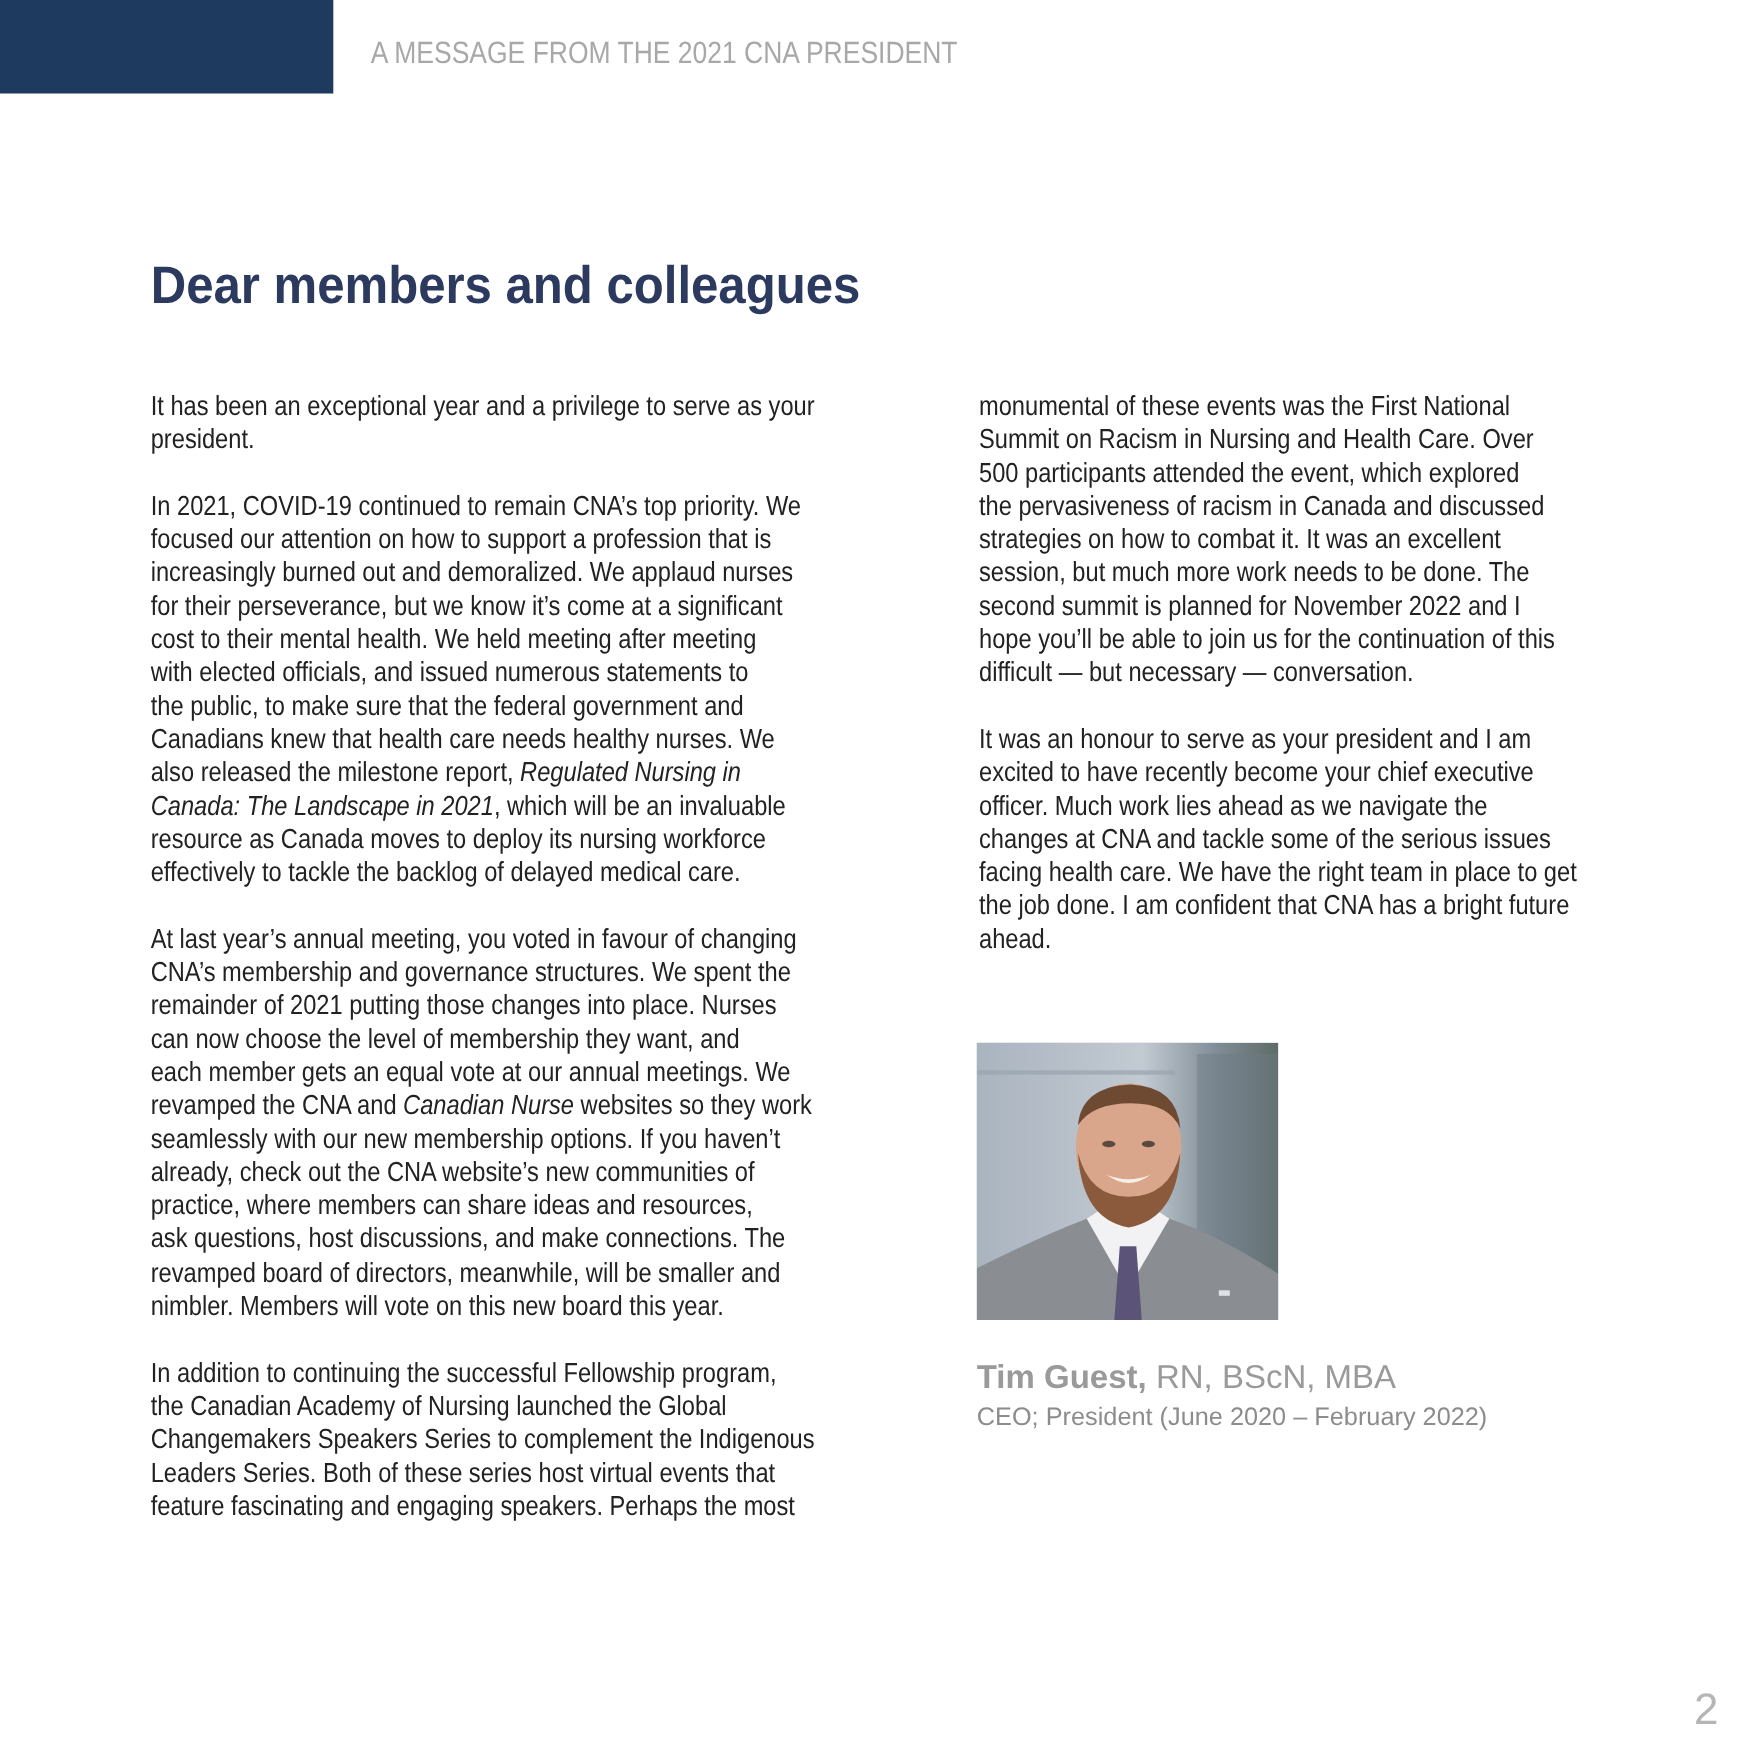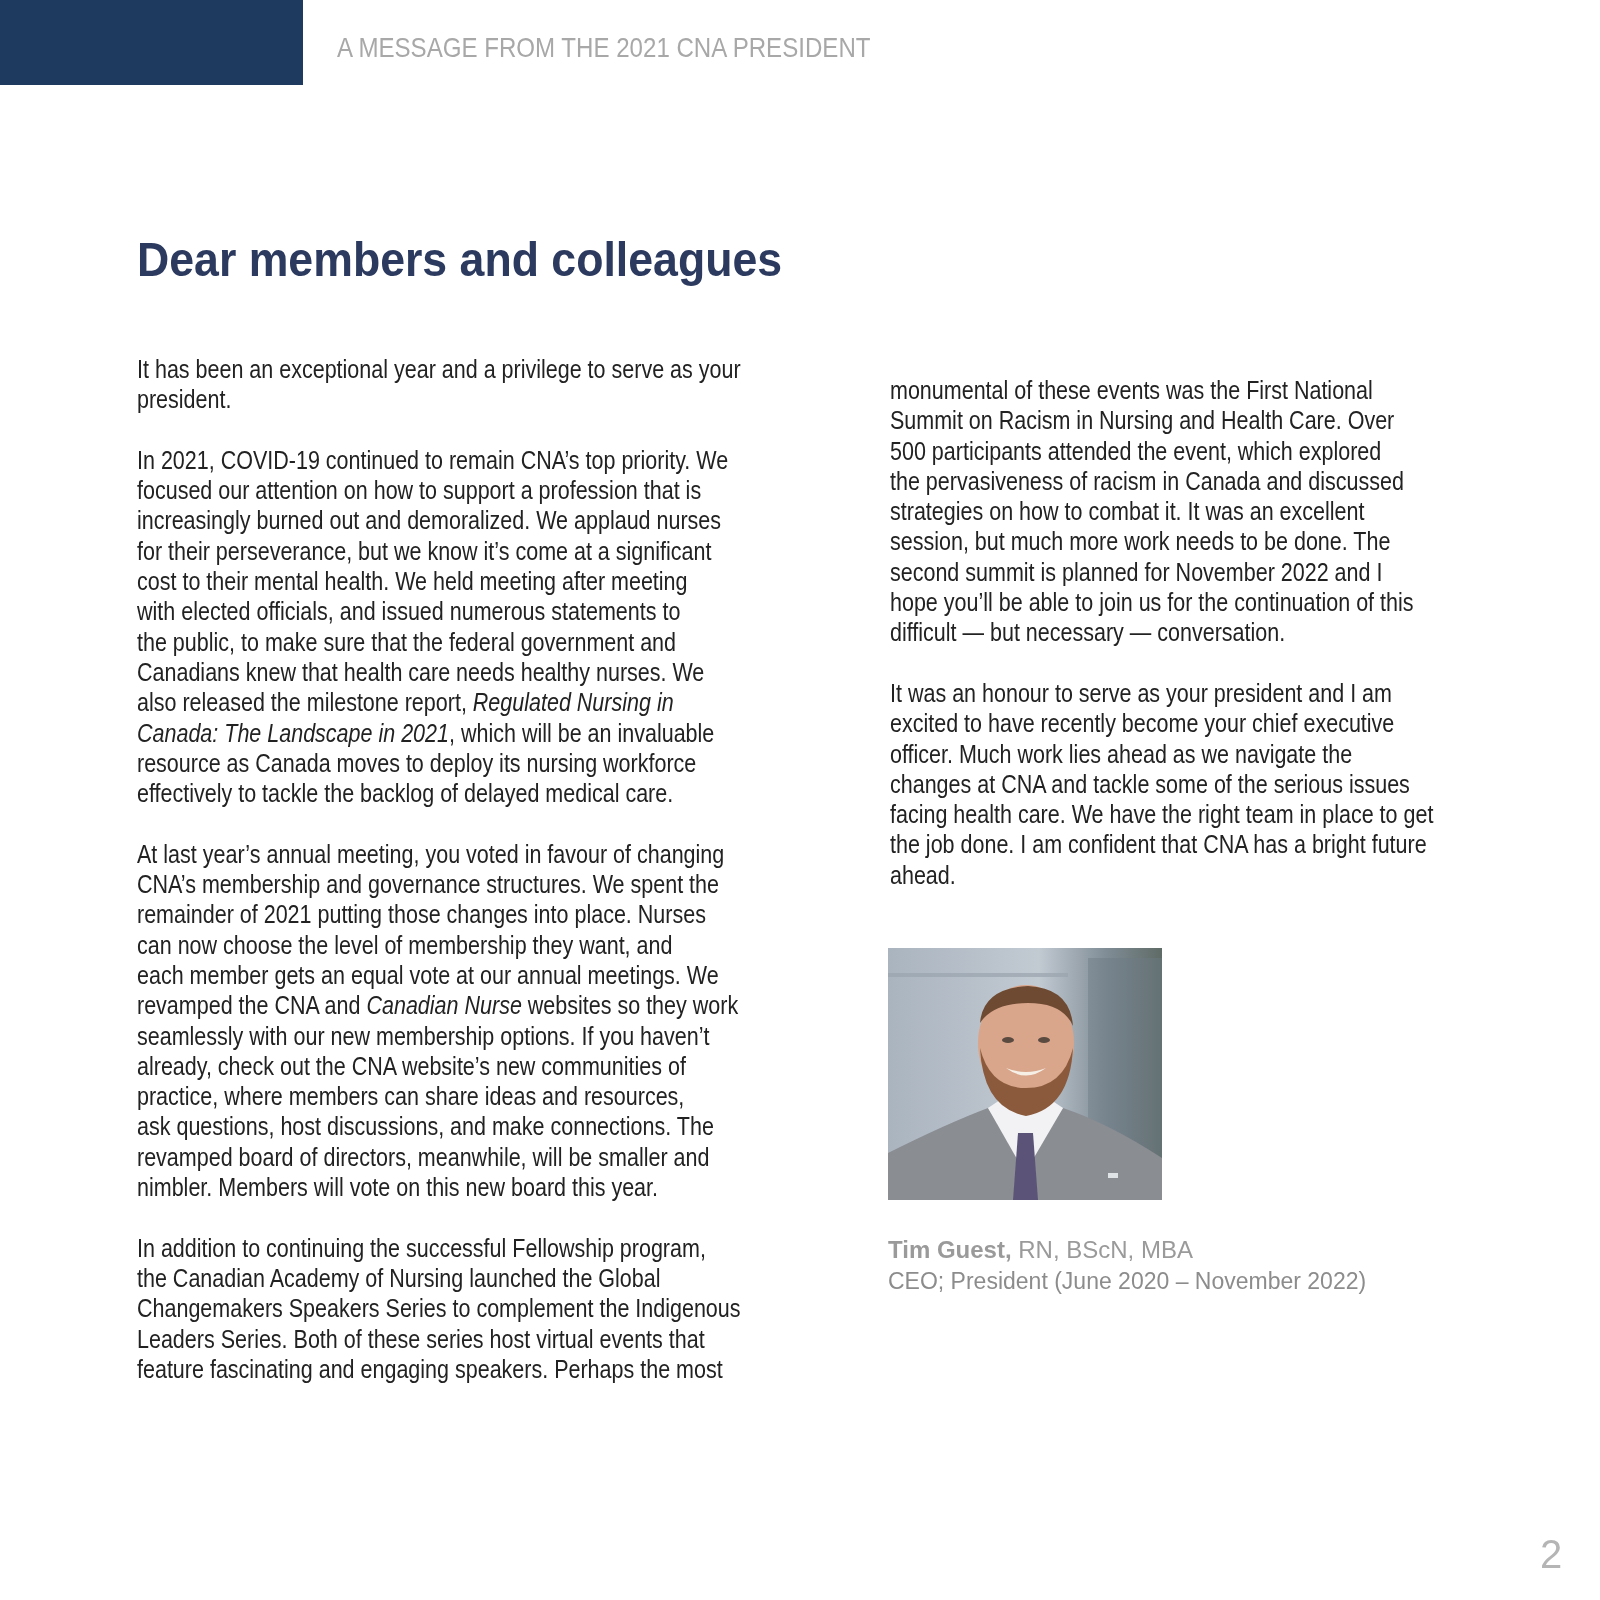--- a/index.html
+++ b/index.html
@@ -21,36 +21,36 @@
   .page-title {
     position: absolute; left: 137px; top: 232px;
     font-size: 48px; font-weight: bold; color: #2b3a5e;
     white-space: nowrap; transform: scaleX(0.93); transform-origin: left top;
   }
   .column {
     position: absolute; top: 354px;
     font-size: 25px; line-height: 30.3px; color: #222222;
   }
   .col-left { left: 137px; width: 680px; }
-  .col-right { left: 890px; width: 640px; margin-top: 21px; }
+  .col-right { left: 890px; width: 640px; }
   .para { margin: 0 0 30.3px 0; }
   .line {
     display: block; white-space: nowrap;
     transform: scaleX(0.86); transform-origin: left top;
     font-weight: normal;
   }
   .line i { font-style: italic; }
   .photo {
     position: absolute; left: 888px; top: 948px; width: 274px; height: 252px;
     overflow: hidden; background: #8d9aa5;
   }
   .signature {
     position: absolute; left: 888px; top: 1236px; color: #9a9a9a;
   }
-  .sig-name-line { font-size: 24px; white-space: nowrap; }
+  .sig-name-line { font-size: 30px; white-space: nowrap; }
   .sig-name { font-weight: bold; }
   .sig-creds { font-weight: normal; }
   .sig-title { font-size: 23px; color: #8c8c8c; margin-top: 4px; white-space: nowrap; }
   .page-number {
     position: absolute; left: 1540px; top: 1532px;
     font-size: 40px; color: #b5b5b5;
   }
 </style>
 </head>
 <body>
@@ -159,16 +159,16 @@
     <ellipse cx="156" cy="92" rx="6" ry="3" fill="#5a4a40"></ellipse>
 
     <rect x="220" y="225" width="10" height="5" fill="#dfe3e6"></rect>
   </svg>
 </div>
 
 <div class="signature">
   <div class="sig-name-line">
     <span class="sig-name">Tim Guest,</span><span class="sig-creds"> RN, BScN, MBA</span>
   </div>
-  <div class="sig-title">CEO; President (June 2020 – November 2022)</div>
+  <div class="sig-title">CEO; President (June 2020 – February 2022)</div>
 </div>
 
 <div class="page-number">2</div>
 
 </body></html>

